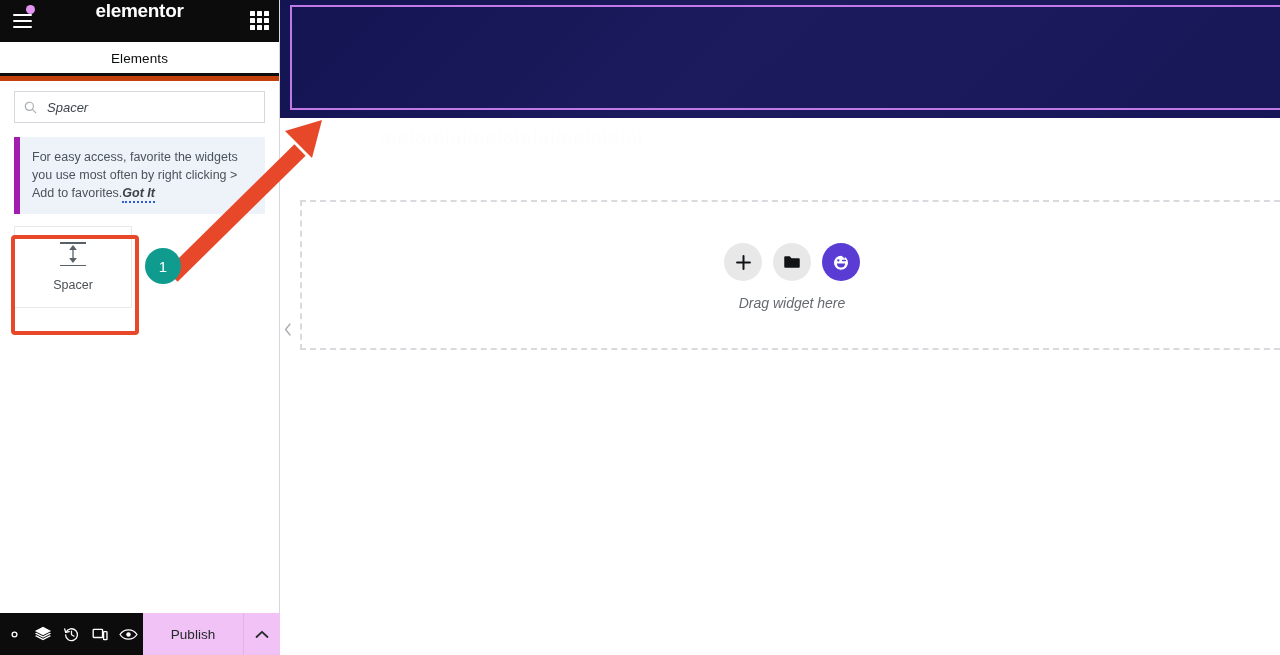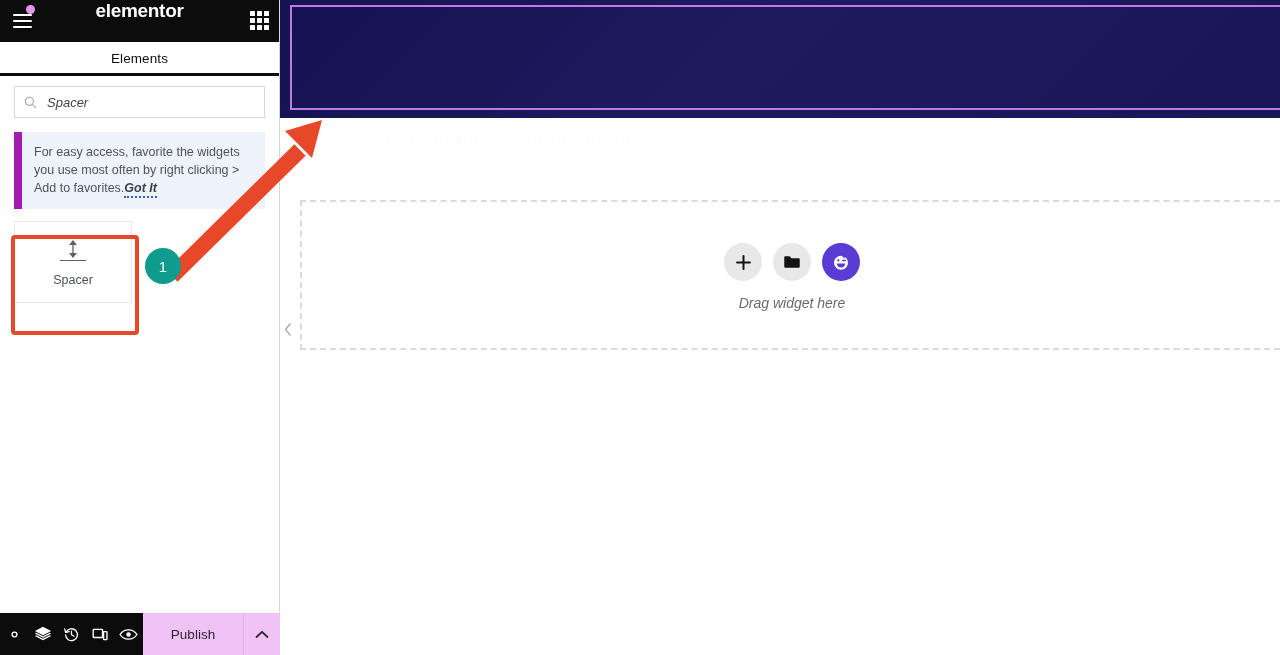--- a/index.html
+++ b/index.html
@@ -87,21 +87,21 @@
   }
   .apps-grid span {
     background: #ffffff;
     border-radius: 0.5px;
   }
 
   
   #panel-tabs {
     display: flex;
     height: 33px;
-    border-bottom: 1px solid #c2410c;
+    border-bottom: 6px solid #c2410c;
     background: #fff;
   }
   .ptab {
     flex: 1;
     display: flex;
     align-items: center;
     justify-content: center;
     font-size: 13.5px;
     color: #495157;
     cursor: pointer;
@@ -143,21 +143,21 @@
     margin-left: 8px;
     width: 100%;
     background: transparent;
   }
   #search-input::placeholder { color: #9aa1a9; font-style: italic; }
 
   
   #notice {
     margin: 14px 14px 0 14px;
     background: #eef3fa;
-    border-left: 8px solid #a21caf;
+    border-left: 6px solid #a21caf;
     padding: 11px 12px 12px 12px;
     font-size: 12.5px;
     line-height: 1.45;
     color: #4b5359;
     box-sizing: border-box;
   }
   #notice .gotit {
     font-weight: bold;
     font-style: italic;
     color: #3c4248;

